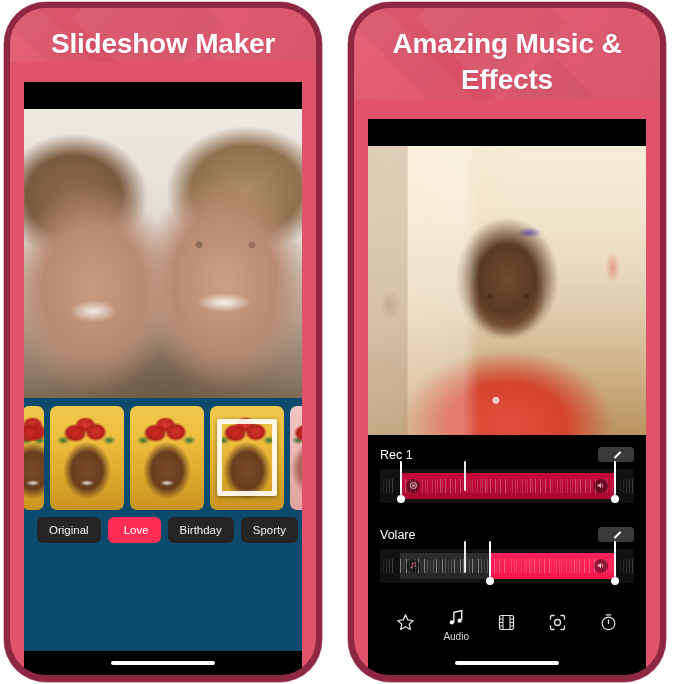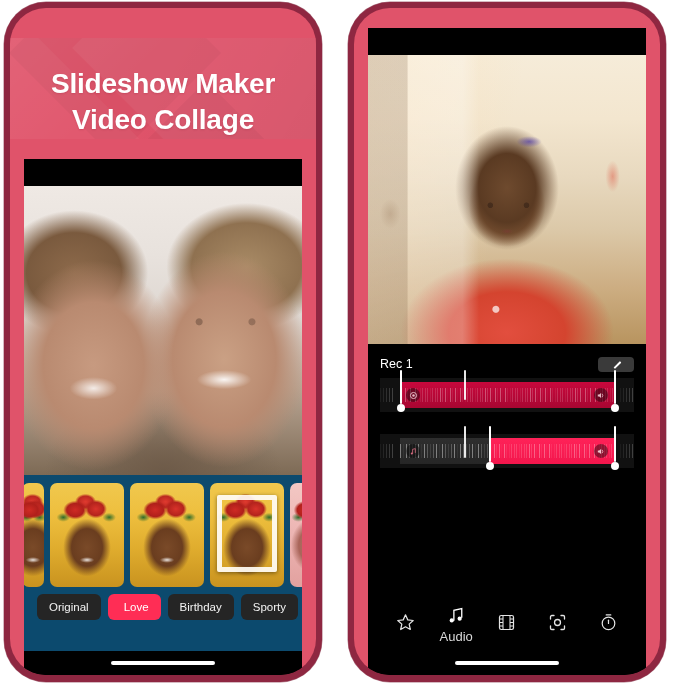--- a/index.html
+++ b/index.html
@@ -39,27 +39,26 @@
     overflow: hidden;
     background: #e0536a;
     display: flex;
     flex-direction: column;
   }
 
   
   .header {
     position: relative;
     flex: 0 0 auto;
-    padding-top: 28px;
+    padding-top: 18px;
     background:
       linear-gradient(135deg, rgba(255,255,255,.055) 0%, rgba(255,255,255,0) 40%),
       linear-gradient(300deg, rgba(0,0,0,.05) 0%, rgba(0,0,0,0) 55%),
       #e0536a;
     overflow: hidden;
-    margin-top: 30px;
   }
   .facet {
     position: absolute;
     pointer-events: none;
   }
   .facet.f1 {
     width: 260px; height: 260px;
     right: -70px; top: -120px;
     background: rgba(255,255,255,.055);
     transform: rotate(45deg);
@@ -412,21 +411,21 @@
   .nav-item {
     display: flex;
     flex-direction: column;
     align-items: center;
     gap: 3px;
     width: 48px;
   }
   .nav-item svg { display: block; }
   .nav-label {
     color: #d8d8d8;
-    font-size: 13px;
+    font-size: 10px;
   }
 
   .home-bar-wrap {
     flex: 0 0 auto;
     height: 24px;
     background: #000;
     display: flex;
     align-items: center;
     justify-content: center;
   }
@@ -445,21 +444,20 @@
   <div class="phone">
     <div class="phone-inner">
 
       <div class="header">
         <span class="facet f1"></span>
         <span class="facet f2"></span>
         <span class="facet f3"></span>
         <span class="facet f4"></span>
         <div class="headline">
           <span>Slideshow Maker</span>
-          <span class="l2">Video Collage</span>
         </div>
       </div>
 
       <div class="app">
         <div class="topbar-black"></div>
 
         <div class="preview">
           <div class="pv-left"></div>
         </div>
 
@@ -507,20 +505,30 @@
           <div class="home-bar"></div>
         </div>
       </div>
 
     </div>
   </div>
 
   <div class="phone">
     <div class="phone-inner">
 
+      <div class="header">
+        <span class="facet f1"></span>
+        <span class="facet f2"></span>
+        <span class="facet f3"></span>
+        <span class="facet f4"></span>
+        <div class="headline">
+          <span>Amazing Music &amp;</span>
+          <span class="l2">Effects</span>
+        </div>
+      </div>
 
       <div class="app">
         <div class="topbar-black"></div>
 
         <div class="preview right-pv">
           <div class="pv-right"></div>
         </div>
 
         <div class="audio-panel">
 
@@ -554,20 +562,26 @@
 
               <div class="handle-line" style="left:8%; top:-8px; height:34px;"></div>
               <div class="handle-dot" style="left:calc(8% - 3px); top:26px;"></div>
               <div class="handle-line" style="left:92%; top:-8px; height:34px;"></div>
               <div class="handle-dot" style="left:calc(92% - 3px); top:26px;"></div>
               <div class="playhead" style="left:33%; top:-8px; height:30px;"></div>
             </div>
           </div>
 
           <div class="track">
+            <div class="track-head">
+              <span class="track-name">Volare</span>
+              <div class="edit-btn">
+                <span class="pencil"></span>
+              </div>
+            </div>
             <div class="track-body">
               <div class="clip-bg"></div>
               <div class="wave-side left"></div>
               <div class="wave-side right"></div>
 
               <div class="clip muted-pre" style="left:8%; width:35%;">
                 <div class="wave dark"></div>
                 <div class="clip-icon l">
                   <svg width="9" height="9" viewBox="0 0 10 10">
                       <path d="M4 7.2V2.6l3-0.8v4.3" fill="none" stroke="#d56a7e" stroke-width="0.9" stroke-linecap="round"></path>

